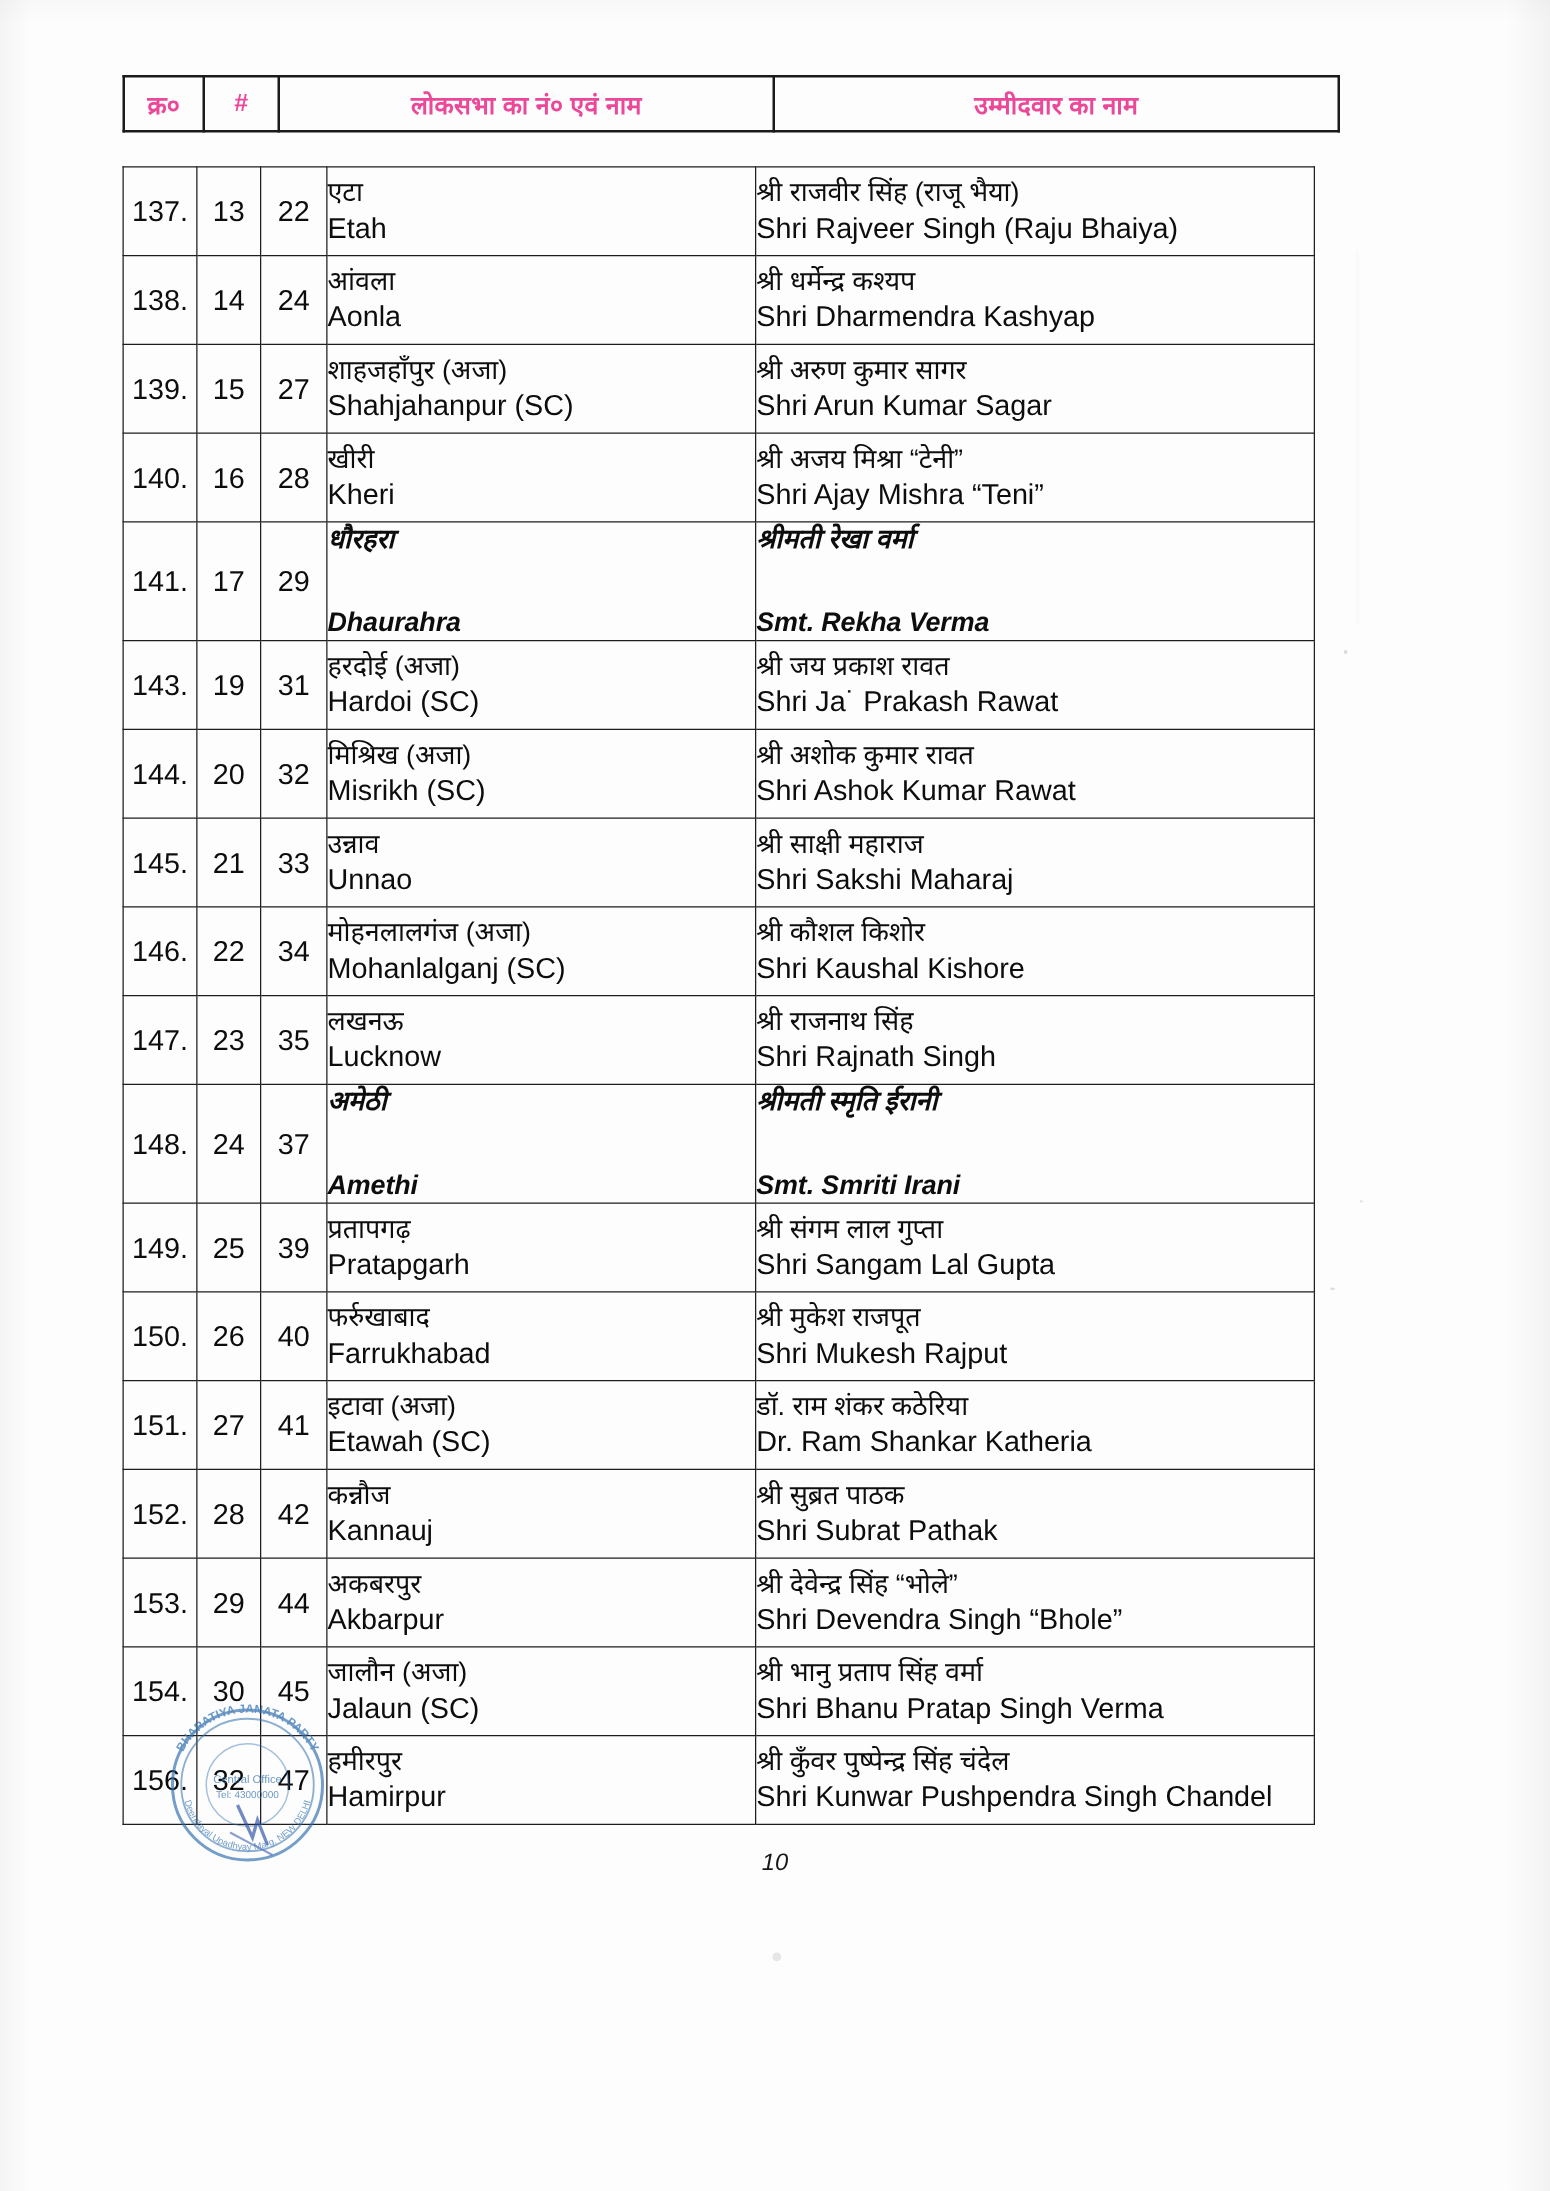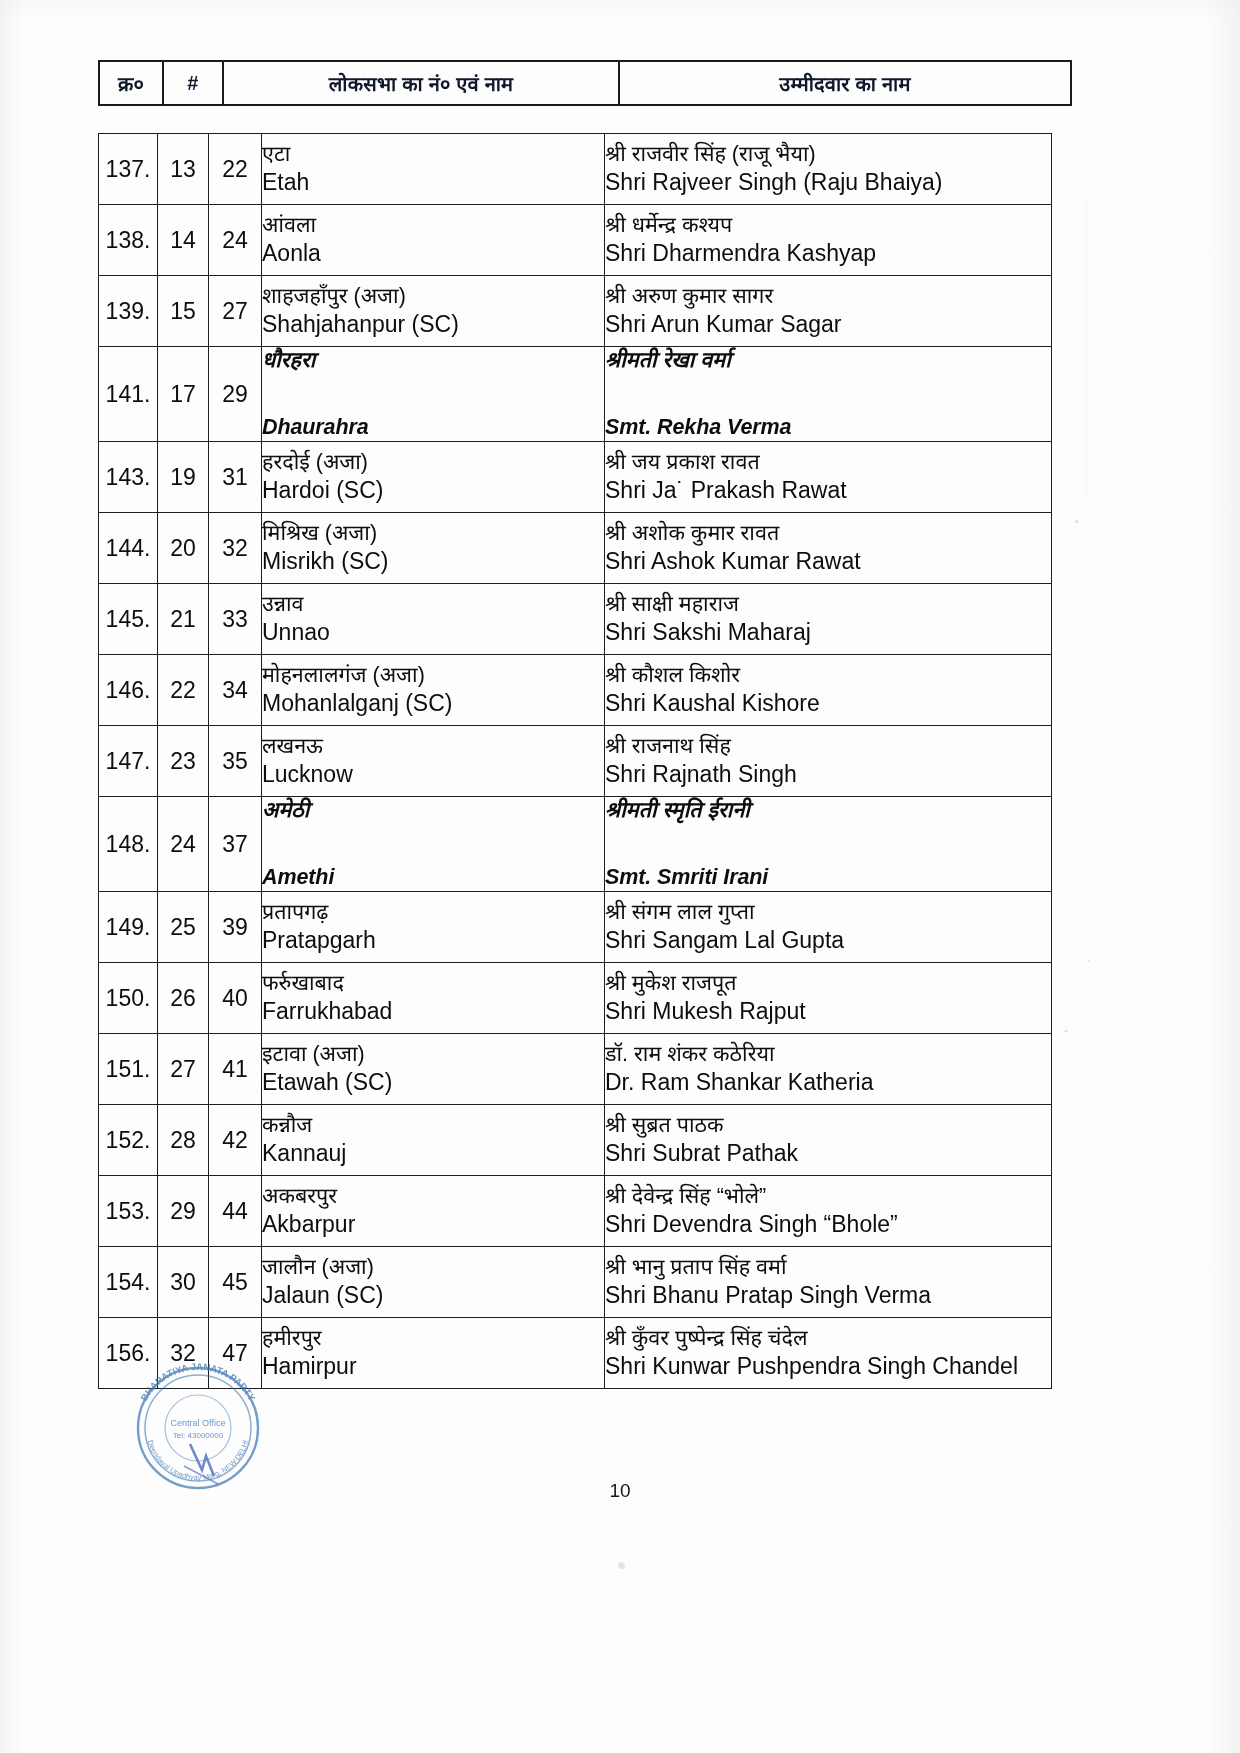--- a/index.html
+++ b/index.html
@@ -42,21 +42,21 @@
     border-collapse: collapse;
     table-layout: fixed;
   }
   .header-table td {
     border: 2.4px solid #1b1b1b;
     height: 42px;
     text-align: center;
     vertical-align: middle;
     font-weight: bold;
     font-size: 20px;
-    color: #0f172a;
+    color: #ec4899;
     letter-spacing: 0.2px;
     padding: 0 2px;
   }
   .hc-krm { width: 58px; }
   .hc-hash { width: 54px; }
   .hc-ls   { width: 390px; }
   .hc-cand { width: 446px; }
 
   
   .main-table {
@@ -114,20 +114,21 @@
 
   
   .page-number {
     position: absolute;
     left: 0;
     top: 1480px;
     width: 1240px;
     text-align: center;
     font-size: 19px;
     color: #161616;
+    font-style: italic;
   }
 
   
   .stamp {
     position: absolute;
     left: 118px;
     top: 1348px;
     width: 160px;
     height: 160px;
     pointer-events: none;
@@ -196,20 +197,33 @@
           <td class="col-sl cell-center cell-sl">139.</td>
           <td class="col-seq cell-center">15</td>
           <td class="col-num cell-center">27</td>
           <td class="col-ls cell-text">
             <div class="line-hi">शाहजहाँपुर (अजा)</div>
             <div class="line-en">Shahjahanpur (SC)</div>
           </td>
           <td class="col-cand cell-text">
             <div class="line-hi">श्री अरुण कुमार सागर</div>
             <div class="line-en">Shri Arun Kumar Sagar</div>
+          </td>
+        </tr>
+        <tr>
+          <td class="col-sl cell-center cell-sl">140.</td>
+          <td class="col-seq cell-center">16</td>
+          <td class="col-num cell-center">28</td>
+          <td class="col-ls cell-text">
+            <div class="line-hi">खीरी</div>
+            <div class="line-en">Kheri</div>
+          </td>
+          <td class="col-cand cell-text">
+            <div class="line-hi">श्री अजय मिश्रा “टेनी”</div>
+            <div class="line-en">Shri Ajay Mishra “Teni”</div>
           </td>
         </tr>
         <tr class="bold-row">
           <td class="col-sl cell-center cell-sl">141.</td>
           <td class="col-seq cell-center">17</td>
           <td class="col-num cell-center">29</td>
           <td class="col-ls cell-text">
             <div class="line-hi">धौरहरा</div>
             <div class="line-en">Dhaurahra</div>
           </td>

